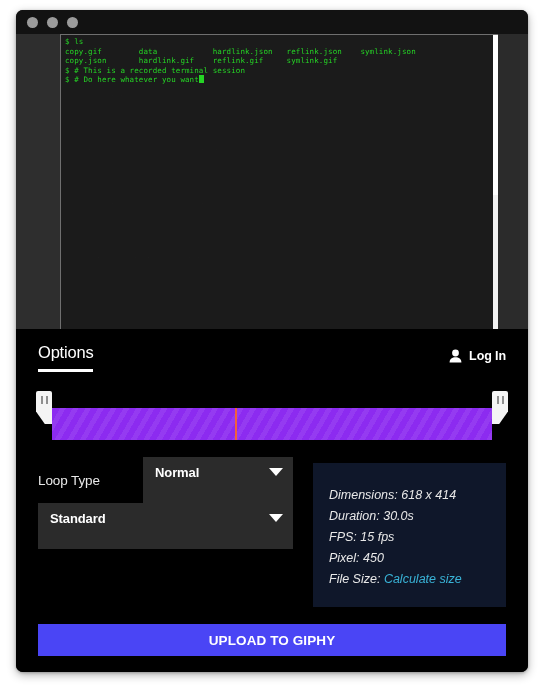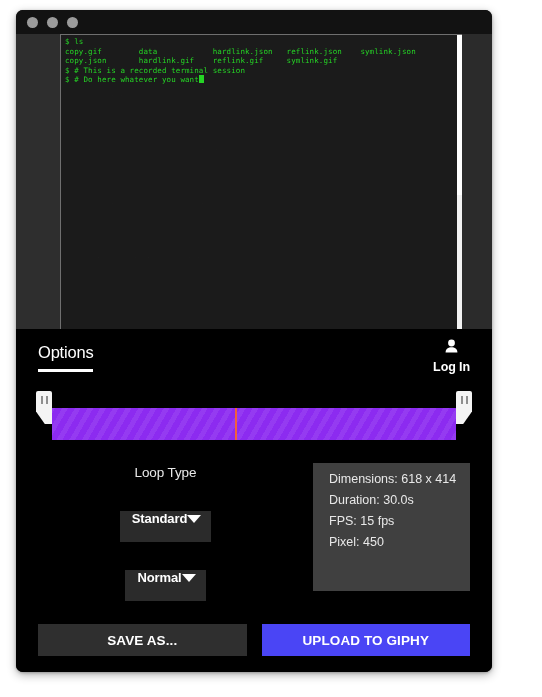--- a/index.html
+++ b/index.html
@@ -9,21 +9,21 @@
     height: 697px;
     background: #ffffff;
     font-family: "Liberation Sans", sans-serif;
     overflow: hidden;
   }
 
   #app-window {
     position: absolute;
     left: 16px;
     top: 10px;
-    width: 476px;
+    width: 512px;
     height: 662px;
     background: #000000;
     border-radius: 7px;
     box-shadow: 0 3px 10px rgba(0,0,0,0.30), 0 1px 3px rgba(0,0,0,0.25);
     overflow: hidden;
     display: flex;
     flex-direction: column;
   }
 
   
@@ -153,21 +153,20 @@
   #login {
     margin-left: auto;
     display: flex;
     align-items: center;
     gap: 7px;
     color: #ffffff;
     font-size: 12.5px;
     font-weight: bold;
     cursor: pointer;
     letter-spacing: -0.1px;
-    flex-direction: column;
   }
 
   
   #trimmer-wrap {
     flex: 0 0 68px;
     background: #000000;
     position: relative;
   }
   #trim-track {
     position: absolute;
@@ -234,21 +233,20 @@
     flex: 0 0 255px;
     display: flex;
     flex-direction: column;
     gap: 16px;
     padding-top: 4px;
   }
   .control-row {
     display: flex;
     align-items: center;
     height: 30px;
-    flex-direction: column;
   }
   .control-label {
     flex: 0 0 105px;
     color: #e8e8e8;
     font-size: 13.5px;
     letter-spacing: -0.1px;
   }
   .select-box {
     flex: 1 1 auto;
     height: 30px;
@@ -265,25 +263,26 @@
   }
   .select-caret {
     margin-left: auto;
     width: 0; height: 0;
     border-left: 7px solid transparent;
     border-right: 7px solid transparent;
     border-top: 8px solid #ffffff;
   }
   #info-panel {
     flex: 1 1 auto;
-    background: #404040;
-    padding: 6px 0 14px 16px;
+    background: #0f172a;
+    padding: 22px 0 14px 16px;
     align-self: flex-start;
     margin-top: 2px;
     min-height: 108px;
+    font-style: italic;
   }
   .info-line {
     color: #e8e8e8;
     font-size: 12.5px;
     line-height: 21px;
     white-space: nowrap;
   }
   .info-link {
     color: #39b3d7;
     cursor: pointer;
@@ -409,22 +408,25 @@
         <span>30.0s</span>
       </div>
       <div class="info-line">
         <span>FPS:</span>
         <span>15 fps</span>
       </div>
       <div class="info-line">
         <span>Pixel:</span>
         <span>450</span>
       </div>
+      <div class="info-line">
+        <span>File Size:</span>
+        <span class="info-link">Calculate size</span>
+      </div>
     </div>
 
   </div>
 
   <div id="button-bar">
-    <div class="action-button" id="save-as-button">SAVE AS...</div>
     <div class="action-button" id="upload-button">UPLOAD TO GIPHY</div>
   </div>
 
 </div>
 
 </body></html>

